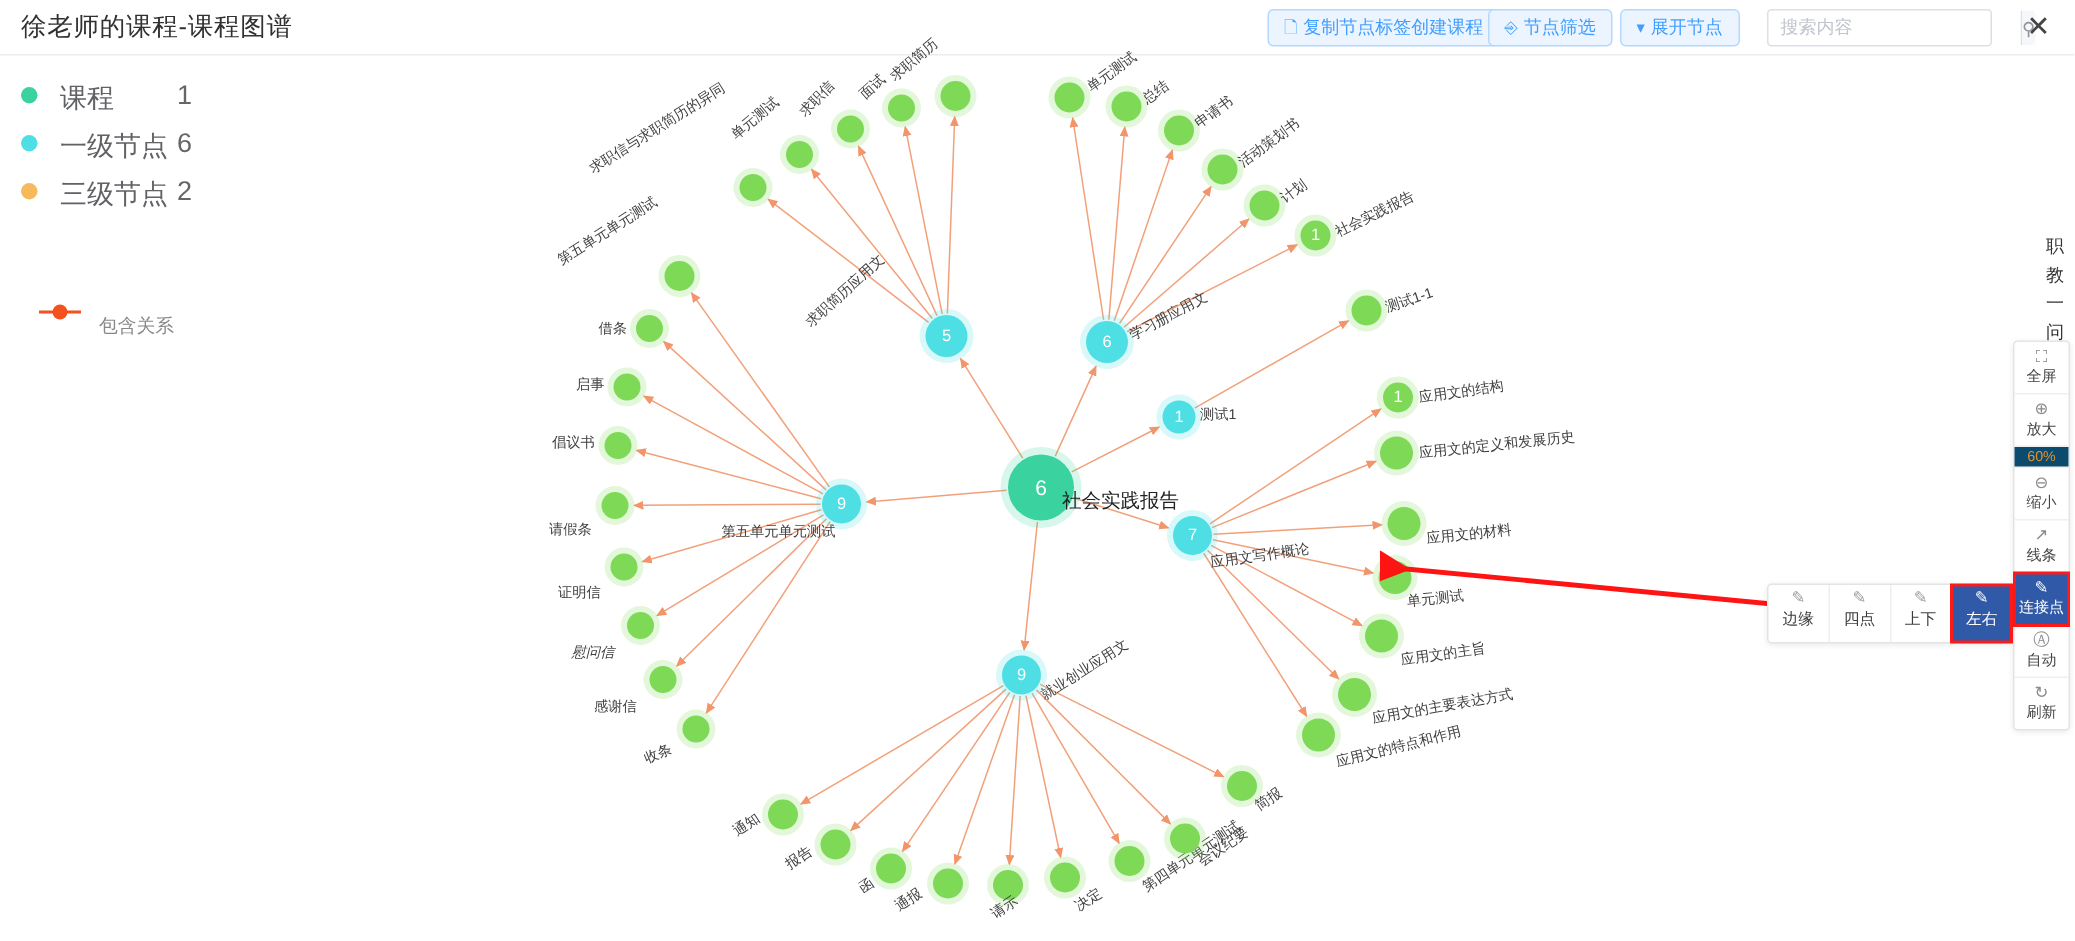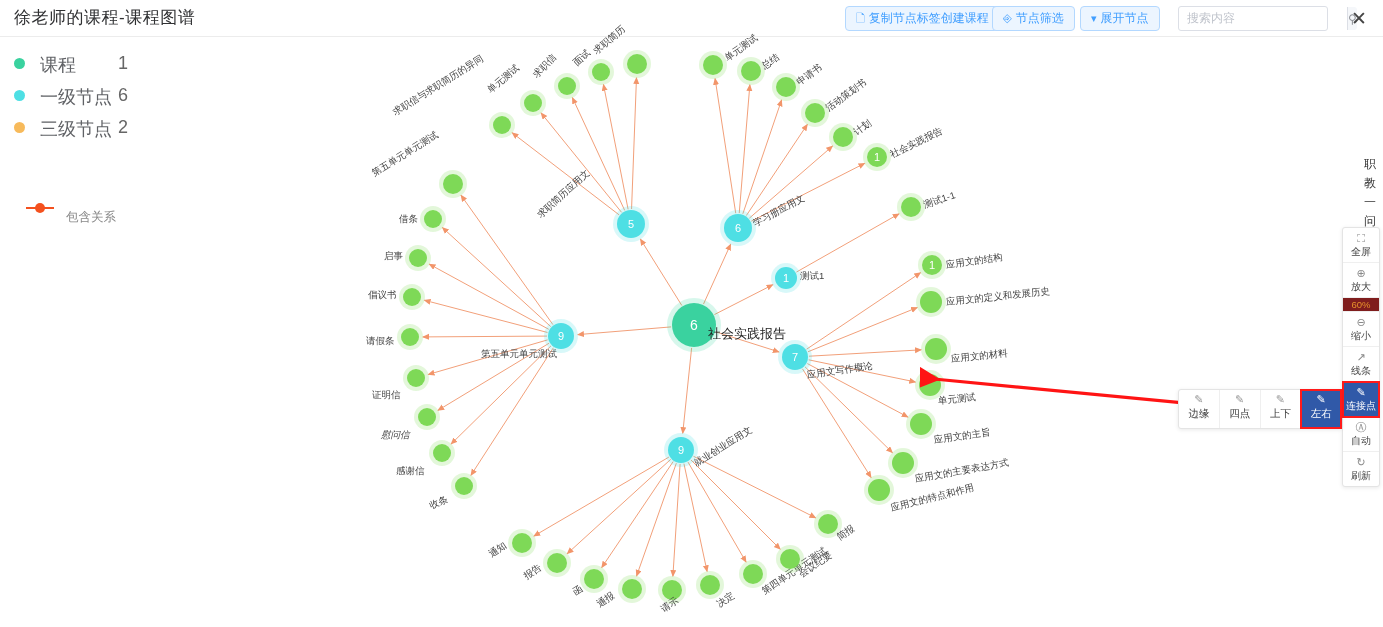--- a/index.html
+++ b/index.html
@@ -94,21 +94,21 @@
     background:#fff; border:1px solid #e4e4e4; border-radius:3px;
     box-shadow:0 1px 4px rgba(0,0,0,.09);
   }
   .rt-item {
     position:relative; padding:4px 0 4px; text-align:center; cursor:pointer;
     border-bottom:1px solid #efefef;
   }
   .rt-item:last-child{ border-bottom:0; }
   .rt-ico { display:block; font-size:11px; color:#8a8a8a; line-height:13px; }
   .rt-lab { display:block; font-size:10px; color:#454545; line-height:13px; }
-  .rt-zoom{ display:block; font-size:9.5px; color:#e6912b; line-height:13px; background:#7f1d1d; }
+  .rt-zoom{ display:block; font-size:9.5px; color:#e6912b; line-height:13px; background:#0c4a6e; }
   .rt-item.active { background:#3059a8; }
   .rt-item.active .rt-ico{ color:#fff; }
   .rt-item.active .rt-lab{ color:#fff; }
   .rt-item.hl { outline:2px solid #ff1a1a; outline-offset:-1px; }
   
   #subbar {
     position:absolute; left:1178px; top:389px; width:164px; height:40px;
     background:#fff; border:1px solid #e4e4e4; border-radius:3px;
     display:flex; box-shadow:0 1px 4px rgba(0,0,0,.09);
   }
@@ -269,21 +269,21 @@
       <div class="nlabel" style="left: 891px; top: 465px; transform: rotate(-14deg);">应用文的特点和作用</div>
       <div class="node lvl2" style="left: 443px; top: 137px; width: 20px; height: 20px; background: rgb(126, 217, 87);"></div>
       <div class="nlabel" style="left: 373px; top: 131px; transform: rotate(-32deg);">第五单元单元测试</div>
       <div class="node lvl2" style="left: 424px; top: 173px; width: 18px; height: 18px; background: rgb(126, 217, 87);"></div>
       <div class="nlabel" style="left: 399px; top: 176px;">借条</div>
       <div class="node lvl2" style="left: 409px; top: 212px; width: 18px; height: 18px; background: rgb(126, 217, 87);"></div>
       <div class="nlabel" style="left: 384px; top: 213px;">启事</div>
       <div class="node lvl2" style="left: 403px; top: 251px; width: 18px; height: 18px; background: rgb(126, 217, 87);"></div>
       <div class="nlabel" style="left: 368px; top: 252px;">倡议书</div>
       <div class="node lvl2" style="left: 401px; top: 291px; width: 18px; height: 18px; background: rgb(126, 217, 87);"></div>
-      <div class="nlabel" style="left: 366px; top: 298px;">请假条</div>
+      <div class="nlabel" style="left: 366px; top: 310px;">请假条</div>
       <div class="node lvl2" style="left: 407px; top: 332px; width: 18px; height: 18px; background: rgb(126, 217, 87);"></div>
       <div class="nlabel" style="left: 372px; top: 352px;">证明信</div>
       <div class="node lvl2" style="left: 418px; top: 371px; width: 18px; height: 18px; background: rgb(126, 217, 87);"></div>
       <div class="nlabel" style="left: 381px; top: 392px; font-style: italic;">慰问信</div>
       <div class="node lvl2" style="left: 433px; top: 407px; width: 18px; height: 18px; background: rgb(126, 217, 87);"></div>
       <div class="nlabel" style="left: 396px; top: 428px;">感谢信</div>
       <div class="node lvl2" style="left: 455px; top: 440px; width: 18px; height: 18px; background: rgb(126, 217, 87);"></div>
       <div class="nlabel" style="left: 430px; top: 463px; transform: rotate(-22deg);">收条</div>
       <div class="node lvl2" style="left: 512px; top: 496px; width: 20px; height: 20px; background: rgb(126, 217, 87);"></div>
       <div class="nlabel" style="left: 490px; top: 512px; transform: rotate(-34deg);">通知</div>

